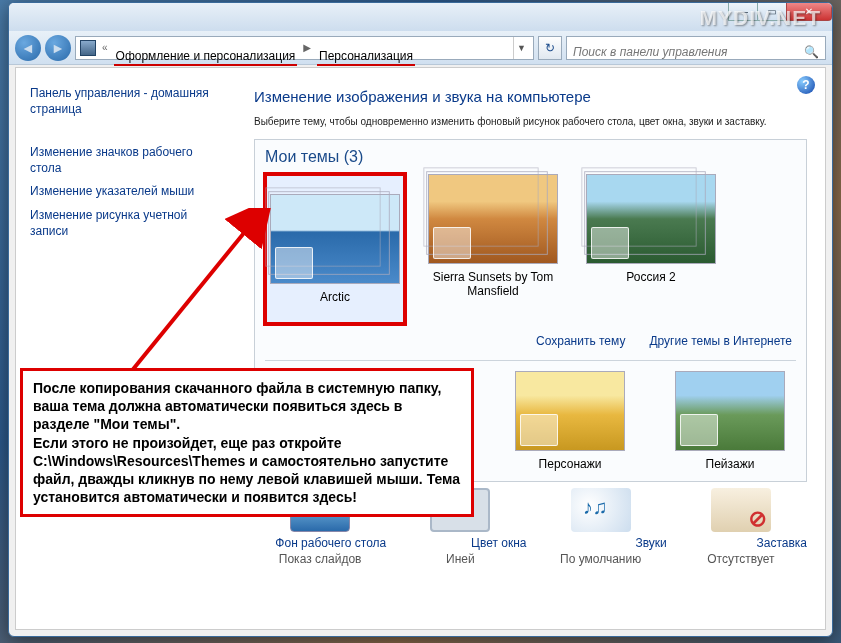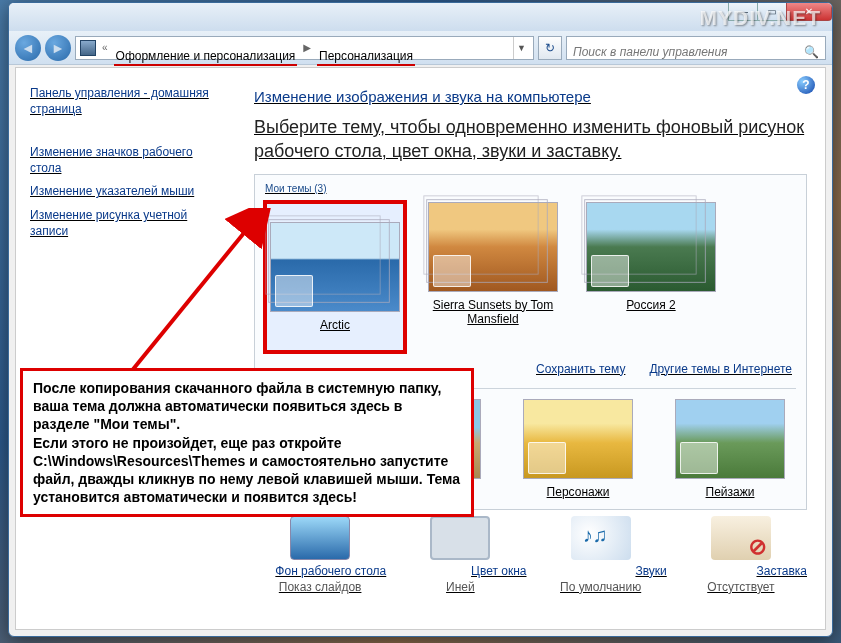--- a/index.html
+++ b/index.html
@@ -127,21 +127,20 @@
     justify-content: space-between;
   }
   .searchbox .mag { color: #5a8ac8; font-style: normal; }
   .content-wrap {
     flex: 1;
     display: flex;
     background: #fff;
     border: 1px solid #ccc;
     margin: 2px 6px 6px 6px;
     position: relative;
-    text-decoration: underline;
   }
   .sidebar {
     width: 220px;
     padding: 10px 14px;
     font-size: 12px;
     background: #fff;
   }
   .sidebar a {
     color: #0a3a8a;
     text-decoration: none;
@@ -172,32 +171,32 @@
     display: flex; align-items: center; justify-content: center;
   }
   h1.page-title {
     color: #0a3a8a;
     font-size: 15px;
     font-weight: normal;
     margin: 6px 0 10px 0;
   }
   .page-desc {
     color: #222;
-    font-size: 18px;
+    font-size: 10px;
     line-height: 1.35;
     margin-bottom: 10px;
   }
   .themes-area {
     border: 1px solid #c8d0d8;
     background: #fafcfe;
     padding: 6px 10px 10px 10px;
   }
   .section-label {
     color: #1a4a8a;
-    font-size: 10px;
+    font-size: 16px;
     margin: 2px 0 8px 0;
   }
   .theme-row {
     display: flex;
     gap: 18px;
     flex-wrap: wrap;
   }
   .theme {
     width: 140px;
     text-align: center;
@@ -384,21 +383,21 @@
             <div>Россия 2</div>
           </div>
         </div>
 
         <div class="link-row">
           <a href="#">Сохранить тему</a>
           <a href="#">Другие темы в Интернете</a>
         </div>
         <div class="divider"></div>
 
-        <div class="theme-row" style="justify-content:flex-end; padding-right:6px; gap:32px;">
+        <div class="theme-row" style="justify-content:flex-end; padding-right:6px; gap:40px;">
           <div class="theme" style="width:120px">
             <div class="thumb arch" style="width:110px;height:80px">
                 <div class="glass"></div>
               </div>
             <div>Архитектура</div>
           </div>
           <div class="theme" style="width:120px">
             <div class="thumb chars" style="width:110px;height:80px">
                 <div class="glass"></div>
               </div>

